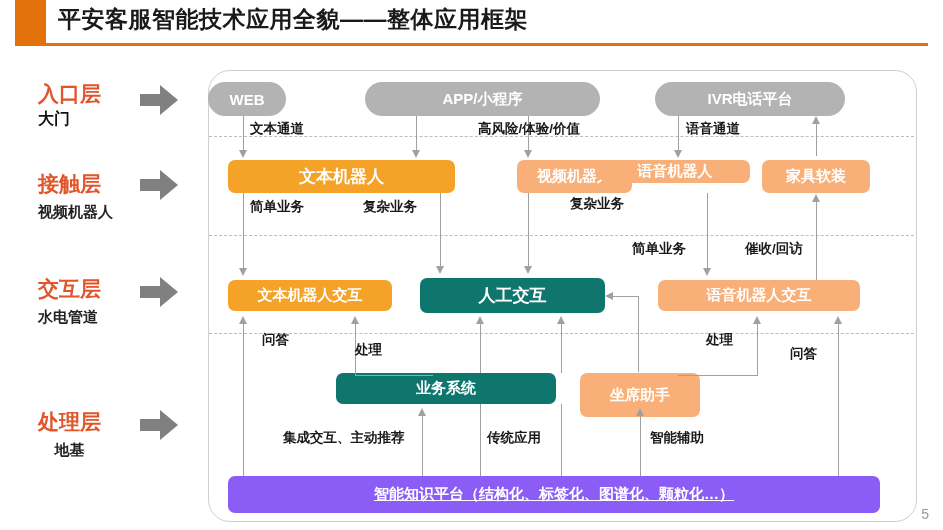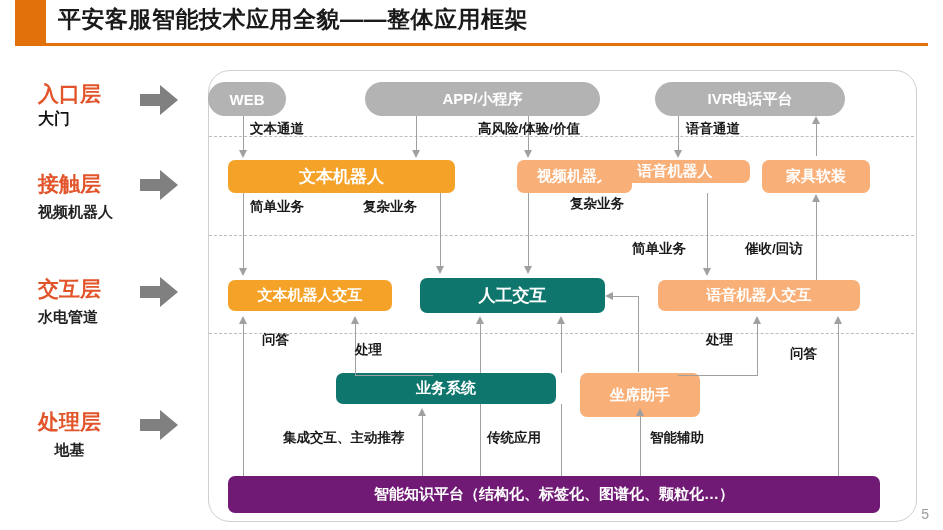--- a/index.html
+++ b/index.html
@@ -26,21 +26,21 @@
 
   .dashline{position:absolute;left:209px;height:0;border-top:1.5px dashed #bdbdbd;width:705px;}
 
   
   .node{position:absolute;display:flex;align-items:center;justify-content:center;
         color:#ffffff;font-weight:bold;text-align:center;box-sizing:border-box;}
   .pill{border-radius:20px;background:#b3b3b3;font-size:15px;}
   .rbox{border-radius:7px;font-size:15px;}
   .or-dark{background:#F5A229;}
   .or-light{background:#F9AF78;}
-  .or-strong{background:#701a75;}
+  .or-strong{background:#8b5cf6;text-decoration:underline;}
   .gray{background:#0f766e;}
 
   
   .vline{position:absolute;width:0;border-left:1.4px solid #a0a0a0;}
   .hline{position:absolute;height:0;border-top:1.4px solid #a0a0a0;}
   .arrowhead{position:absolute;width:0;height:0;}
   .ah-down{border-left:4.5px solid transparent;border-right:4.5px solid transparent;
            border-top:8px solid #a0a0a0;}
   .ah-up{border-left:4.5px solid transparent;border-right:4.5px solid transparent;
          border-bottom:8px solid #a0a0a0;}

